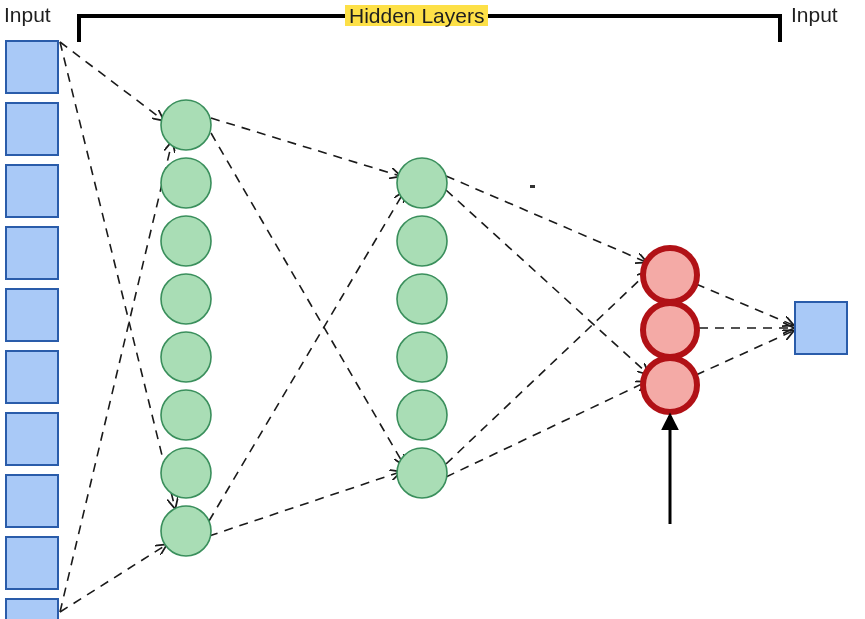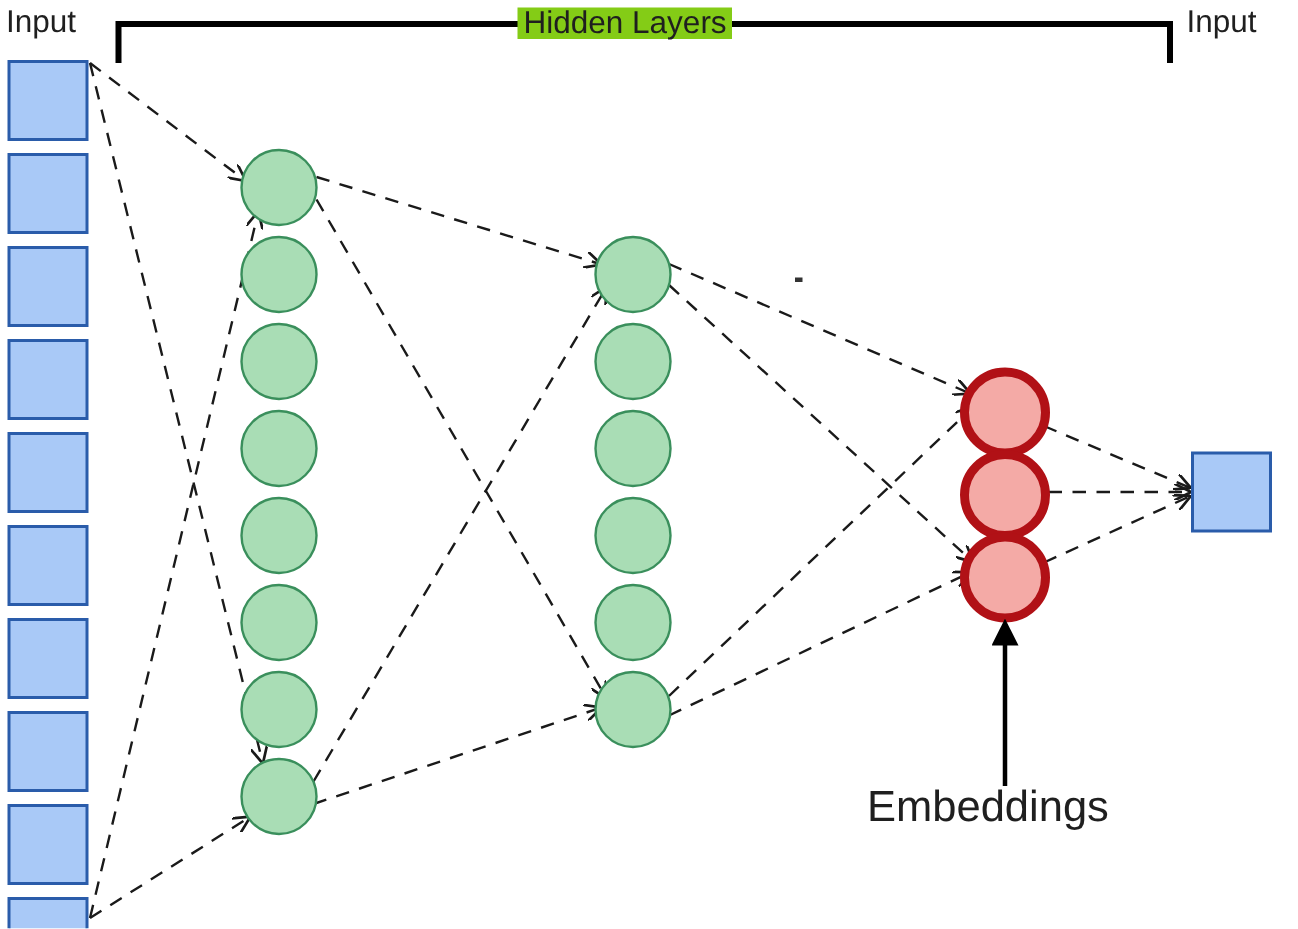--- a/index.html
+++ b/index.html
@@ -33,21 +33,21 @@
     color: #1f1f1f;
     font-family: "Liberation Sans", sans-serif;
     white-space: nowrap;
     line-height: 1;
   }
   #label-input  { left: 4px;  top: 4px; }
   #label-output { left: 791px; top: 4px; }
   #label-hidden {
     left: 345px;
     top: 5px;
-    background: #84cc16;
+    background: #fde047;
     padding: 0 4px;
   }
   #label-embeddings {
     position: absolute;
     left: 578px;
     top: 524px;
     font-size: 29px;
     color: #1f1f1f;
     font-family: "Liberation Sans", sans-serif;
     white-space: nowrap;
@@ -136,15 +136,14 @@
         <rect x="530" y="185" width="5" height="3" fill="#333333"></rect>
       </g>
   </svg>
 
   <div class="layer-label" id="label-input">Input</div>
 
   <div class="layer-label" id="label-hidden">Hidden Layers</div>
 
   <div class="layer-label" id="label-output">Input</div>
 
-  <div id="label-embeddings">Embeddings</div>
 
 </div>
 
 </body></html>

